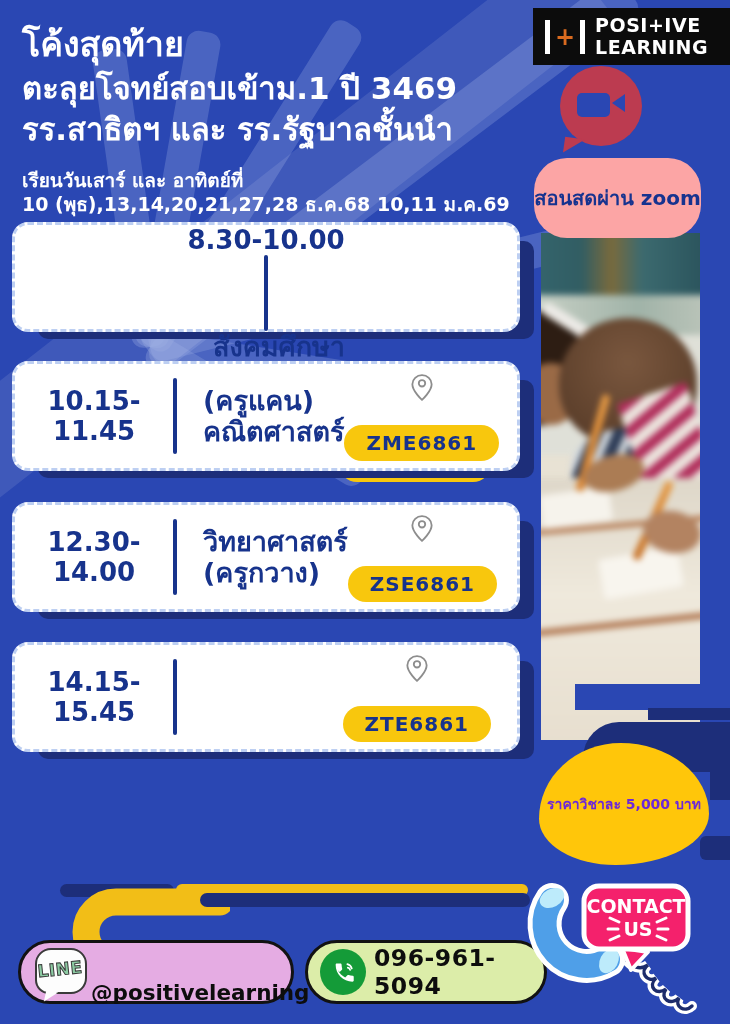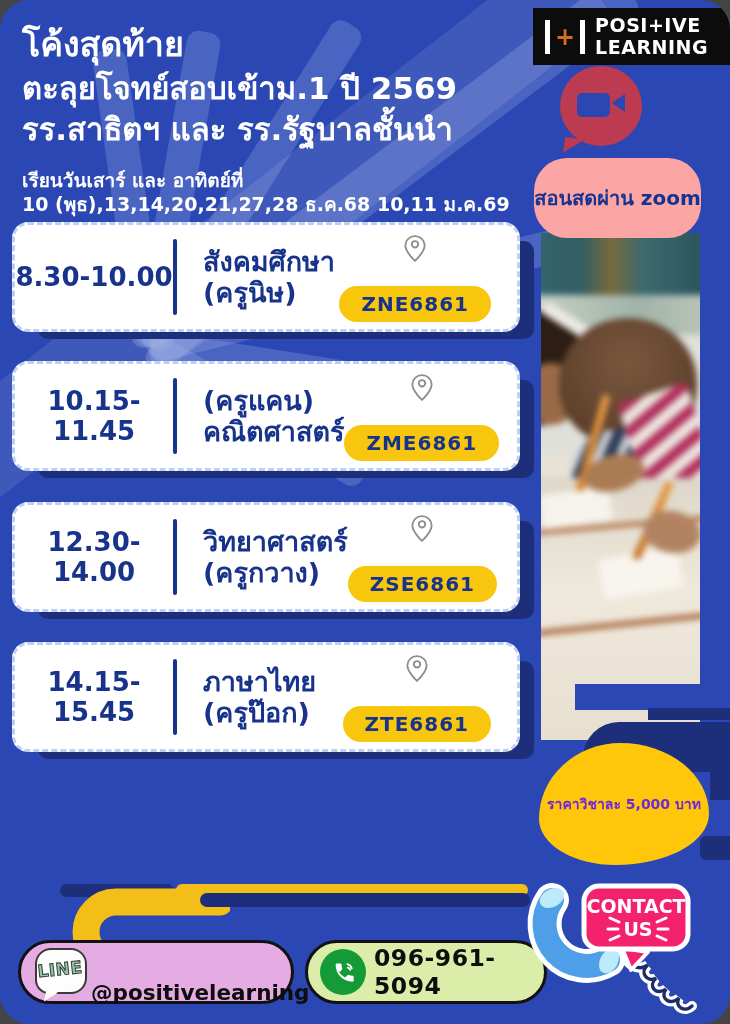--- a/index.html
+++ b/index.html
@@ -1,20 +1,19 @@
 <!DOCTYPE html>
 <html><head>
 <meta charset="utf-8">
 <style>
   html,body{margin:0;padding:0;background:#444;}
   .poster{
     position:relative;width:730px;height:1024px;margin:0 auto;
     background:#2A47B3;overflow:hidden;
     font-family:"DejaVu Sans","Liberation Sans",sans-serif;
-    border-radius:29px;
   }
   
   .ray{position:absolute;left:150px;top:330px;height:34px;background:rgba(150,170,225,.30);
        border-radius:12px;transform-origin:left center;}
   .band{position:absolute;left:-60px;top:440px;width:820px;height:92px;
         background:rgba(255,255,255,.10);transform:rotate(-38deg);transform-origin:left center;}
   
   .titles{position:absolute;left:22px;top:22px;width:510px;color:#fff;z-index:3;}
   .t1{font-size:34px;font-weight:800;line-height:1.35;}
   .t2,.t3{font-size:31px;font-weight:800;line-height:1.32;}
@@ -98,21 +97,21 @@
   <div class="ray" style="width:320px;transform:rotate(-80deg);"></div>
   <div class="ray" style="width:380px;transform:rotate(-58deg);"></div>
   <div class="ray" style="width:600px;height:46px;transform:rotate(-37deg);"></div>
   <div class="ray" style="width:430px;transform:rotate(-14deg);"></div>
   <div class="ray" style="width:300px;transform:rotate(9deg);"></div>
   <div class="ray" style="width:250px;transform:rotate(31deg);"></div>
   <div class="band"></div>
 
   <div class="titles">
     <div class="t1">โค้งสุดท้าย</div>
-    <div class="t2">ตะลุยโจทย์สอบเข้าม.1 ปี 2569</div>
+    <div class="t2">ตะลุยโจทย์สอบเข้าม.1 ปี 3469</div>
     <div class="t3">รร.สาธิตฯ และ รร.รัฐบาลชั้นนำ</div>
     <div class="sub">เรียนวันเสาร์ และ อาทิตย์ที่</div>
     <div class="sub2">10 (พุธ),13,14,20,21,27,28 ธ.ค.68 10,11 ม.ค.69</div>
   </div>
 
   <div class="logo">
     <div class="logo-mark">
       <div class="logo-bar"></div>
       <div class="logo-plus">+</div>
       <div class="logo-bar"></div>
@@ -154,21 +153,21 @@
       <div class="ph" style="left:112px;top:288px;width:58px;height:42px;background:#B5835F;border-radius:50%;transform:rotate(10deg);"></div>
     </div>
   </div>
 
   <div class="dec" style="left:575px;top:684px;width:155px;height:26px;background:#2A47B3;z-index:2;"></div>
   <div class="dec" style="left:648px;top:708px;width:82px;height:12px;background:#1D2E7A;z-index:2;"></div>
   <div class="dec" style="left:583px;top:722px;width:147px;height:50px;background:#1D2E7A;border-radius:36px 0 0 0;z-index:2;"></div>
   <div class="dec" style="left:710px;top:772px;width:20px;height:28px;background:#1D2E7A;z-index:2;"></div>
   <div class="dec" style="left:700px;top:836px;width:30px;height:24px;background:#1D2E7A;border-radius:6px 0 0 6px;z-index:2;"></div>
 
-  <div class="card" style="top:222px;">
+  <div class="card" style="top:222px;flex-direction:column;">
     <div class="time">8.30-10.00</div>
     <div class="vline"></div>
     <div class="subj">
       <div>สังคมศึกษา</div>
       <div>(ครูนิษ)</div>
     </div>
     <div class="right">
       <svg class="pin" viewBox="0 0 24 28">
           <path d="M12 26s-9-8.2-9-14.6A9 8.4 0 1 1 21 11.4C21 17.8 12 26 12 26z" fill="none" stroke="#8d8d8d" stroke-width="1.7"></path>
           <circle cx="12" cy="10.5" r="3" fill="none" stroke="#8d8d8d" stroke-width="1.7"></circle>
@@ -205,24 +204,20 @@
           <path d="M12 26s-9-8.2-9-14.6A9 8.4 0 1 1 21 11.4C21 17.8 12 26 12 26z" fill="none" stroke="#8d8d8d" stroke-width="1.7"></path>
           <circle cx="12" cy="10.5" r="3" fill="none" stroke="#8d8d8d" stroke-width="1.7"></circle>
         </svg>
       <div class="code-badge">ZSE6861</div>
     </div>
   </div>
 
   <div class="card" style="top:642px;">
     <div class="time">14.15-15.45</div>
     <div class="vline"></div>
-    <div class="subj">
-      <div>ภาษาไทย</div>
-      <div>(ครูป๊อก)</div>
-    </div>
     <div class="right">
       <svg class="pin" viewBox="0 0 24 28">
           <path d="M12 26s-9-8.2-9-14.6A9 8.4 0 1 1 21 11.4C21 17.8 12 26 12 26z" fill="none" stroke="#8d8d8d" stroke-width="1.7"></path>
           <circle cx="12" cy="10.5" r="3" fill="none" stroke="#8d8d8d" stroke-width="1.7"></circle>
         </svg>
       <div class="code-badge">ZTE6861</div>
     </div>
   </div>
 
 

